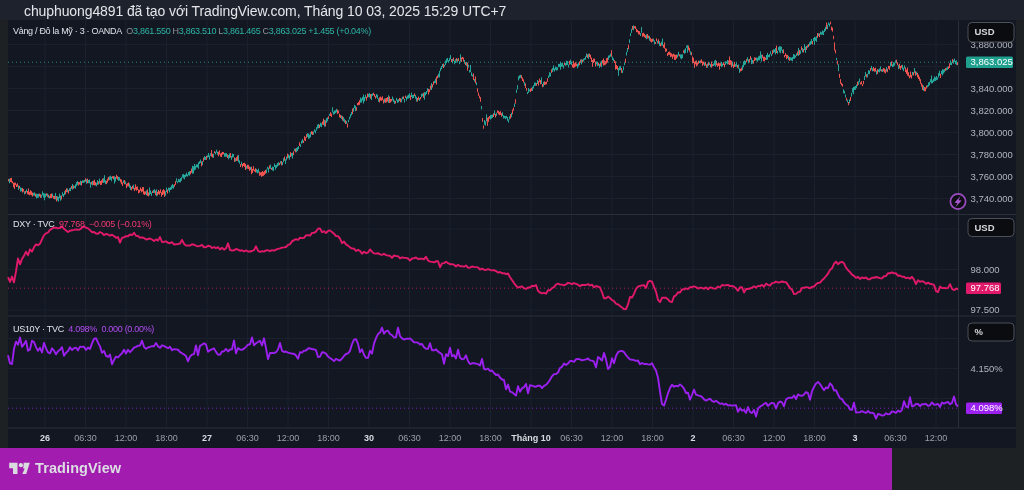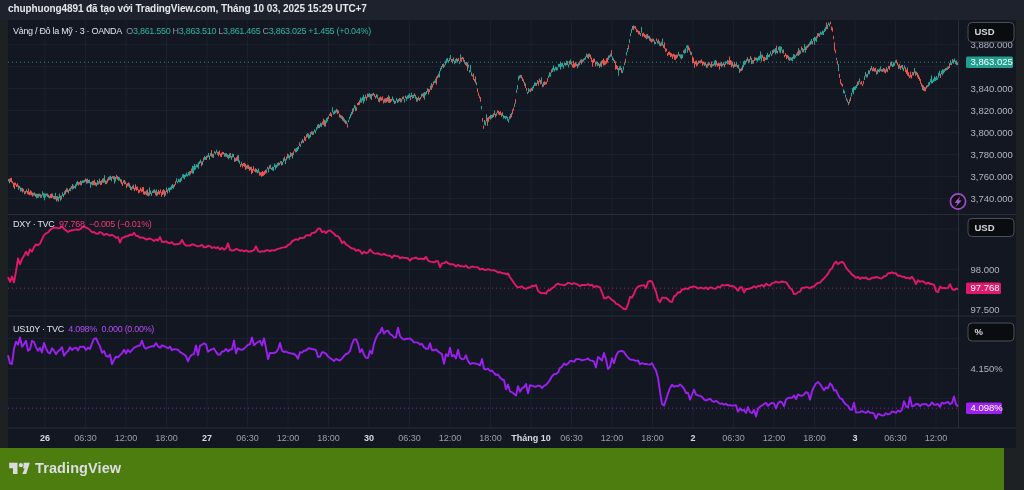--- a/index.html
+++ b/index.html
@@ -1,20 +1,20 @@
 <!DOCTYPE html>
 <html><head>
 <meta charset="utf-8">
 <style>
 html,body{margin:0;padding:0;}
 body{width:1024px;height:490px;background:#1e2124;font-family:"Liberation Sans",sans-serif;overflow:hidden;position:relative;}
 #topbar{position:absolute;left:0;top:0;width:1024px;height:19.5px;background:#1e222d;}
-#topbar span{position:absolute;left:8px;top:3px;font-size:10px;font-weight:bold;color:#e4e6ea;letter-spacing:-0.1px;}
+#topbar span{position:absolute;left:24px;top:3px;font-size:14px;font-weight:normal;color:#e4e6ea;letter-spacing:-0.1px;}
 #chart{position:absolute;left:0;top:19.5px;width:1024px;height:428px;}
-#botbar{position:absolute;left:0;top:447.5px;width:1004px;height:42.5px;background:#4d7c0f;}
+#botbar{position:absolute;left:0;top:447.5px;width:892px;height:42.5px;background:#a21caf;}
 #botbar .tvtext{position:absolute;left:35px;top:12px;font-size:14.5px;font-weight:bold;color:#dcdee3;letter-spacing:0.1px;}
 svg text{font-family:"Liberation Sans",sans-serif;}
 .grid{stroke:#1b202e;stroke-width:1;}
 .plabel{fill:#b2b5be;font-size:9.5px;text-anchor:start;}
 .ttime{fill:#9b9fa9;font-size:9px;text-anchor:middle;}
 .tday{fill:#d8dbe1;font-size:9px;font-weight:bold;text-anchor:middle;}
 .leg1{font-size:9px;letter-spacing:-0.3px;fill:#dfe2e8;}
 .lgray{fill:#8f939c;}
 .lteal{fill:#2cb5a4;}
 .lpink{fill:#ef3b72;}

